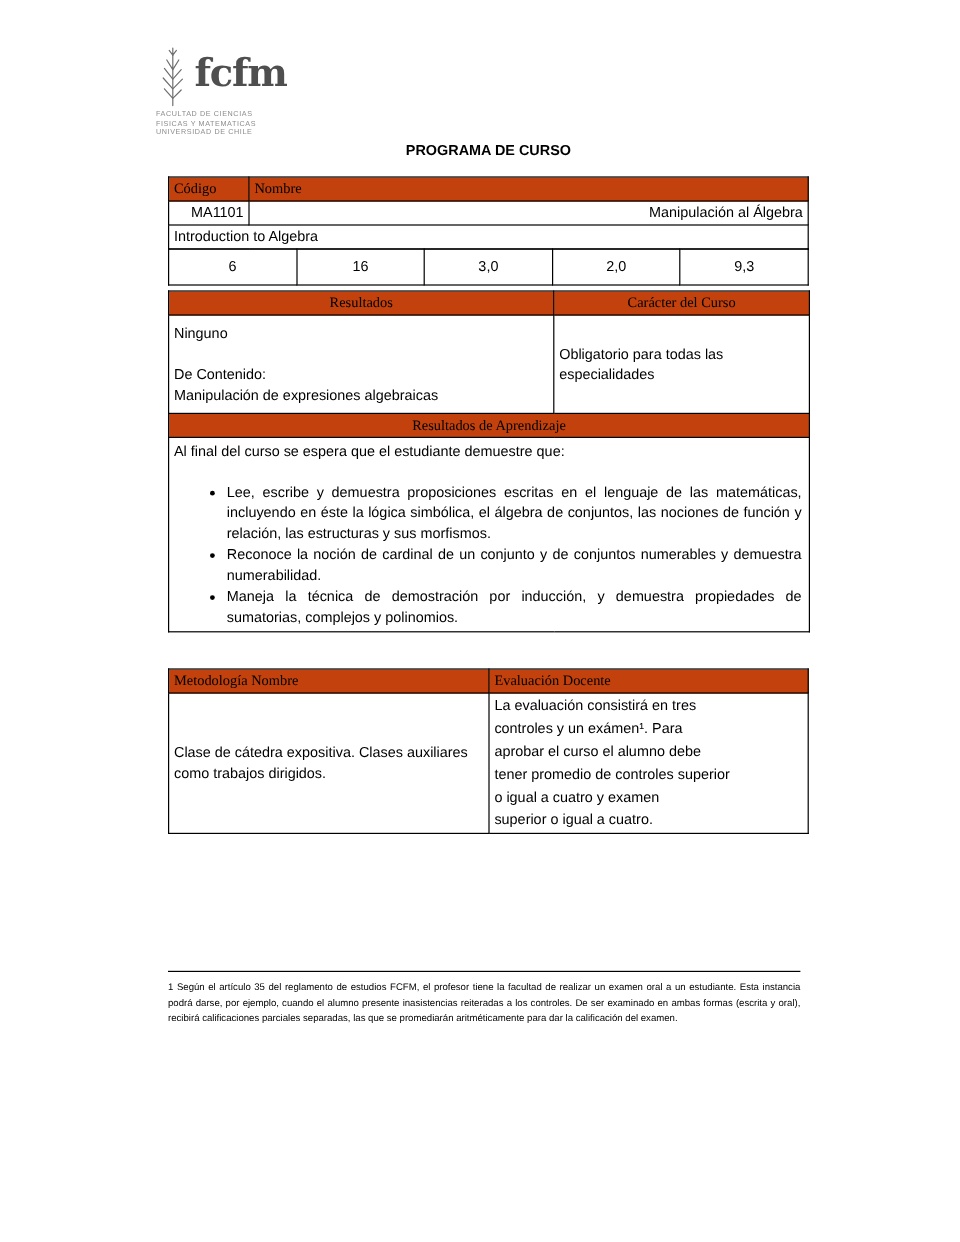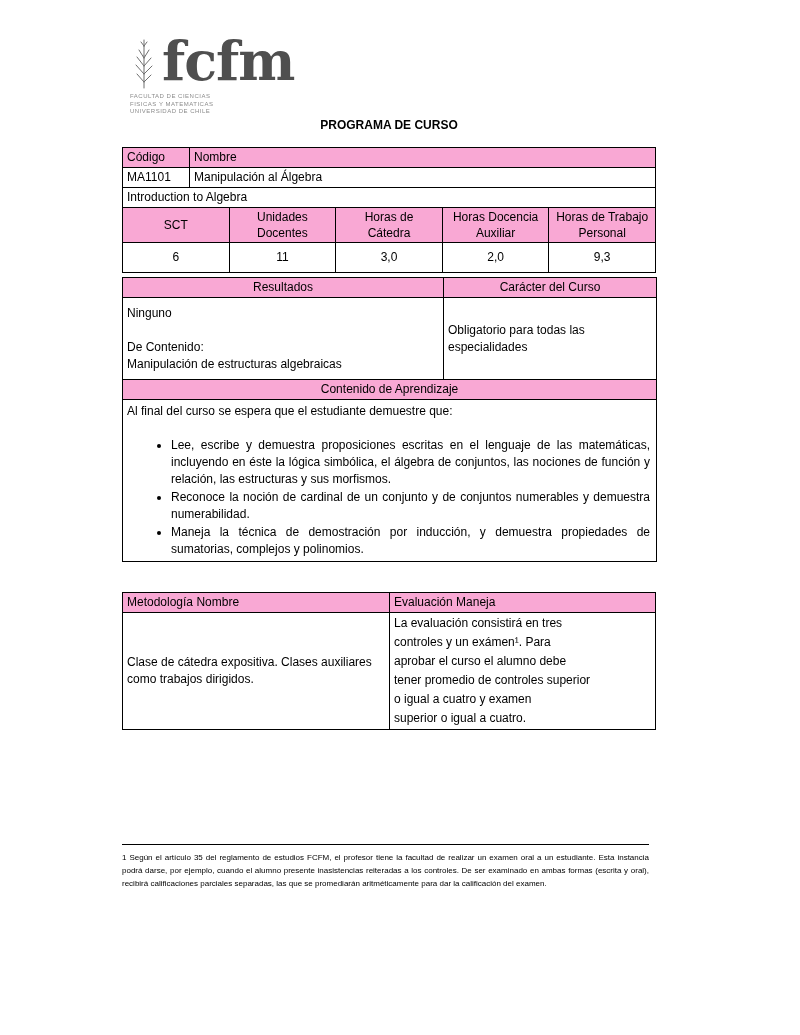--- a/index.html
+++ b/index.html
@@ -14,56 +14,56 @@
     margin: 0 auto;
   }
 
   
   .logo { position: absolute; left: 130px; top: 38px; width: 130px; }
   .logo-row { display: flex; align-items: flex-start; }
   .tree { flex: 0 0 auto; margin-right: 4px; }
   .wordmark {
     font-family: "DejaVu Serif", serif;
     font-weight: bold;
-    font-size: 54px;
+    font-size: 32px;
     line-height: 46px;
     color: #4f4f4f;
     letter-spacing: -1px;
   }
   .caption {
     margin-top: 3px;
     font-size: 6px;
     line-height: 7.5px;
     letter-spacing: 0.5px;
     color: #8c8c8c;
   }
 
   
-  .content { position: absolute; left: 122px; top: 118px; width: 534px; }
+  .content { position: absolute; left: 140px; top: 118px; width: 534px; }
   .doc-title {
     font-size: 12px;
     font-weight: bold;
     text-align: center;
     margin: 0 0 15px 0;
   }
 
   
   table.tbl {
     border-collapse: collapse;
     width: 100%;
     table-layout: fixed;
     font-size: 12px;
     line-height: 17px;
   }
   .tbl td { border: 1px solid #000; padding: 1px 4px; vertical-align: middle; }
-  td.hdr { background: #f9a8d4; height: 16px; }
+  td.hdr { background: #c2410c; height: 16px; font-family: Liberation Serif, serif; }
   .center { text-align: center; }
   .vtop { vertical-align: top; }
   .pre { white-space: pre-line; }
-  .h33 { height: 16px; }
+  .h33 { height: 16px; text-align: right; }
   .h35 { height: 35px; line-height: 16px; }
   .h30 { height: 30px; }
   .h82 { height: 82px; }
   .h117 { height: 117px; }
   .h162 { height: 162px; }
   .attach { margin-top: -1px; }
   .gap4 { height: 4px; }
   .gap30 { height: 30px; }
   .eval { line-height: 19px; }
 
@@ -131,34 +131,23 @@
         <td class="h33 vtop">Manipulación al Álgebra</td>
       </tr>
       <tr>
         <td colspan="2">Introduction to Algebra</td>
       </tr>
     </tbody>
       </table>
 
     <table class="tbl attach">
       <tbody>
-          <tr>
-            <td class="hdr center pre h35">SCT</td>
-            <td class="hdr center pre h35">Unidades
-Docentes</td>
-            <td class="hdr center pre h35">Horas de
-Cátedra</td>
-            <td class="hdr center pre h35">Horas Docencia
-Auxiliar</td>
-            <td class="hdr center pre h35">Horas de Trabajo
-Personal</td>
-          </tr>
       <tr>
             <td class="center vtop h30">6</td>
-            <td class="center vtop h30">11</td>
+            <td class="center vtop h30">16</td>
             <td class="center vtop h30">3,0</td>
             <td class="center vtop h30">2,0</td>
             <td class="center vtop h30">9,3</td>
           </tr>
     </tbody>
       </table>
 
     <div class="gap4"></div>
 
     <table class="tbl">
@@ -168,25 +157,25 @@
         </colgroup>
       <tbody>
           <tr>
         <td class="hdr center">Resultados</td>
         <td class="hdr center">Carácter del Curso</td>
       </tr>
       <tr>
         <td class="vtop pre h82">Ninguno
 
 De Contenido:
-Manipulación de estructuras algebraicas</td>
+Manipulación de expresiones algebraicas</td>
         <td class="vtop">Obligatorio para todas las especialidades</td>
       </tr>
       <tr>
-        <td class="hdr center" colspan="2">Contenido de Aprendizaje</td>
+        <td class="hdr center" colspan="2">Resultados de Aprendizaje</td>
       </tr>
       <tr>
         <td class="vtop h162 resultados-cell" colspan="2">
           <div>Al final del curso se espera que el estudiante demuestre que:</div>
           <ul class="bullets">
                 <li>Lee, escribe y demuestra proposiciones escritas en el lenguaje de las matemáticas, incluyendo en éste la lógica simbólica, el álgebra de conjuntos, las nociones de función y relación, las estructuras y sus morfismos.</li>
                 <li>Reconoce la noción de cardinal de un conjunto y de conjuntos numerables y demuestra numerabilidad.</li>
                 <li>Maneja la técnica de demostración por inducción, y demuestra propiedades de sumatorias, complejos y polinomios.</li>
               </ul>
         </td>
@@ -197,21 +186,21 @@
     <div class="gap30"></div>
 
     <table class="tbl">
       <colgroup>
           <col style="width:267px">
           <col>
         </colgroup>
       <tbody>
           <tr>
         <td class="hdr">Metodología Nombre</td>
-        <td class="hdr">Evaluación Maneja</td>
+        <td class="hdr">Evaluación Docente</td>
       </tr>
       <tr>
         <td class="vtop pre h117">Clase de cátedra expositiva. Clases auxiliares
 como trabajos dirigidos.</td>
         <td class="vtop pre h117 eval">La evaluación consistirá en tres
 controles y un exámen¹. Para
 aprobar el curso el alumno debe
 tener promedio de controles superior
 o igual a cuatro y examen
 superior o igual a cuatro.</td>

